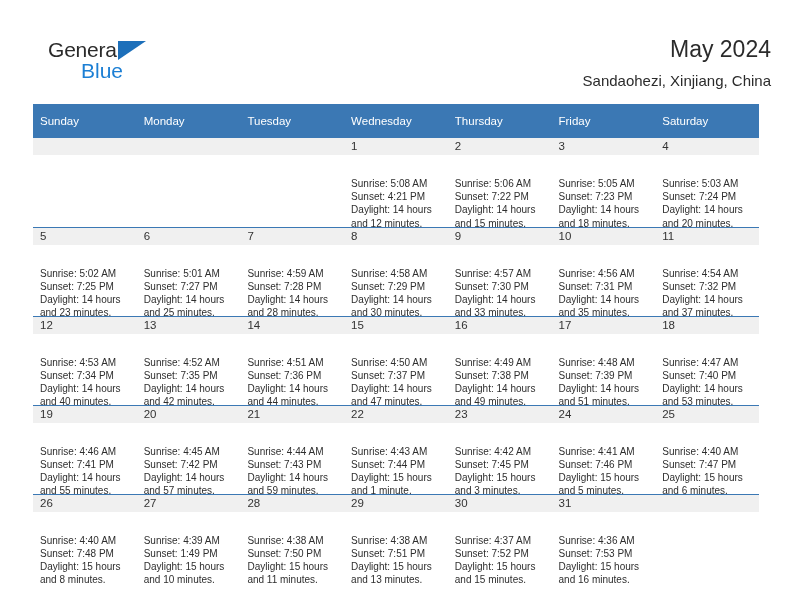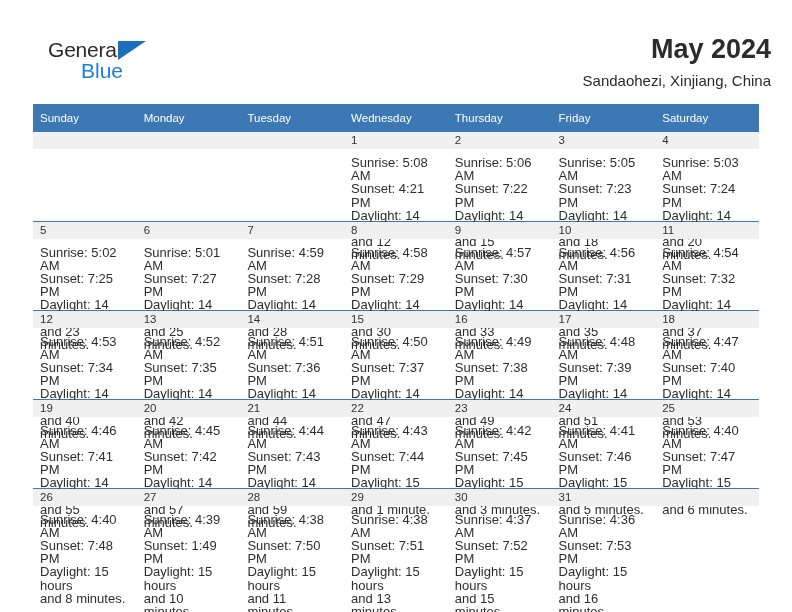--- a/index.html
+++ b/index.html
@@ -64,24 +64,24 @@
     line-height: 24px;
   }
 
   .title-block {
     position: absolute;
     right: 36px;
     top: 33px;
     text-align: right;
   }
   .cal-title {
-    font-size: 27px;
+    font-size: 23px;
     color: #2b2b2b;
     line-height: 32px;
-    font-weight: bold;
+    font-weight: normal;
     margin: 0;
     white-space: nowrap;
   }
   .cal-subtitle {
     font-size: 15px;
     color: #2b2b2b;
     line-height: 20px;
     margin: 6px 0 0 16px;
     white-space: nowrap;
   }
@@ -96,21 +96,21 @@
     table-layout: fixed;
   }
 
   .calendar th {
     background: #3b78b4;
     color: #ffffff;
     font-size: 11.5px;
     font-weight: normal;
     text-align: left;
     padding: 5px 0 5px 7px;
-    height: 28px;
+    height: 34px;
     border: none;
   }
 
   .calendar td {
     vertical-align: top;
     padding: 0;
     border: none;
     width: 103.71px;
     height: 89px;
     background: #ffffff;
@@ -134,22 +134,22 @@
     padding: 1px 0 0 7px;
     font-size: 11.5px;
     color: #333333;
     line-height: 15px;
   }
   .cell.empty .daynum-band {
     background: #f0f0f0;
   }
 
   .cell .details {
-    padding: 7px 6px 0 7px;
-    font-size: 13px;
+    padding: 22px 6px 0 7px;
+    font-size: 10px;
     line-height: 13.2px;
     color: #2e2e2e;
   }
   .cell .details div {
     white-space: normal;
   }
 </style>
 </head>
 <body>
 

